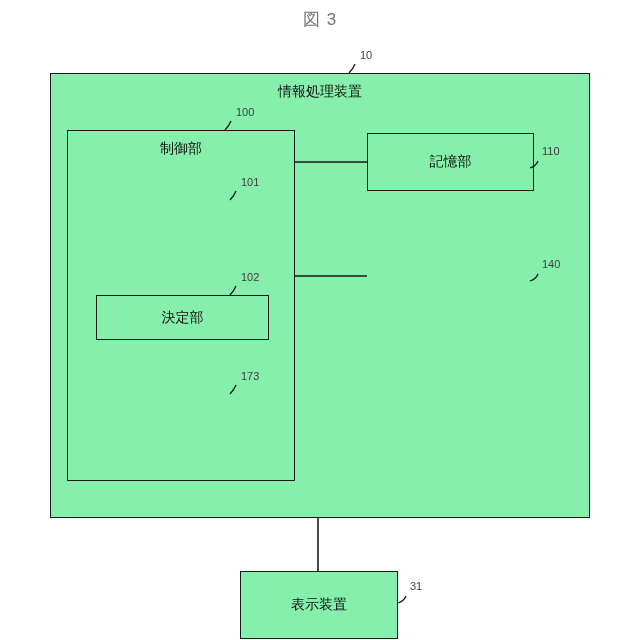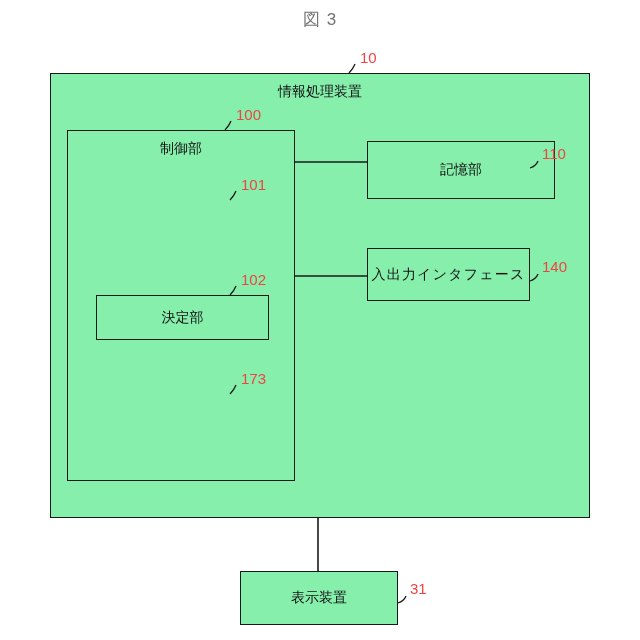--- a/index.html
+++ b/index.html
@@ -47,22 +47,22 @@
   }
   .box-label.header {
     top: 9px;
   }
   .wide-label {
     letter-spacing: 1.2px;
   }
   
   .ref {
     position: absolute;
-    font-size: 15px;
-    color: #ef4444;
+    font-size: 11px;
+    color: #404040;
     white-space: nowrap;
     text-align: right;
   }
   
   svg.overlay {
     position: absolute;
     left: 0;
     top: 0;
     width: 640px;
     height: 640px;
@@ -93,29 +93,26 @@
   <div class="box" style="left:67px; top:130px; width:228px; height:351px;">
     <div class="box-label header">制御部</div>
   </div>
 
 
   <div class="box" style="left:96px; top:295px; width:173px; height:45px;">
     <div class="box-label centered">決定部</div>
   </div>
 
 
-  <div class="box" style="left:367px; top:133px; width:188px; height:58px;margin-top:8px;">
+  <div class="box" style="left:367px; top:133px; width:167px; height:58px;">
     <div class="box-label centered">記憶部</div>
   </div>
 
-  <div class="box" style="left:367px; top:248px; width:163px; height:53px;">
-    <div class="box-label centered wide-label">入出力インタフェース</div>
-  </div>
 
-  <div class="box" style="left:240px; top:571px; width:158px; height:54px;">
+  <div class="box" style="left:240px; top:571px; width:158px; height:68px;">
     <div class="box-label centered">表示装置</div>
   </div>
 
   <svg class="overlay" viewBox="0 0 640 640">
 
     <path class="conn" d="M295,162 L367,162"></path>
 
     <path class="conn" d="M295,276 L367,276"></path>
 
     <path class="conn" d="M318,518 L318,571"></path>

